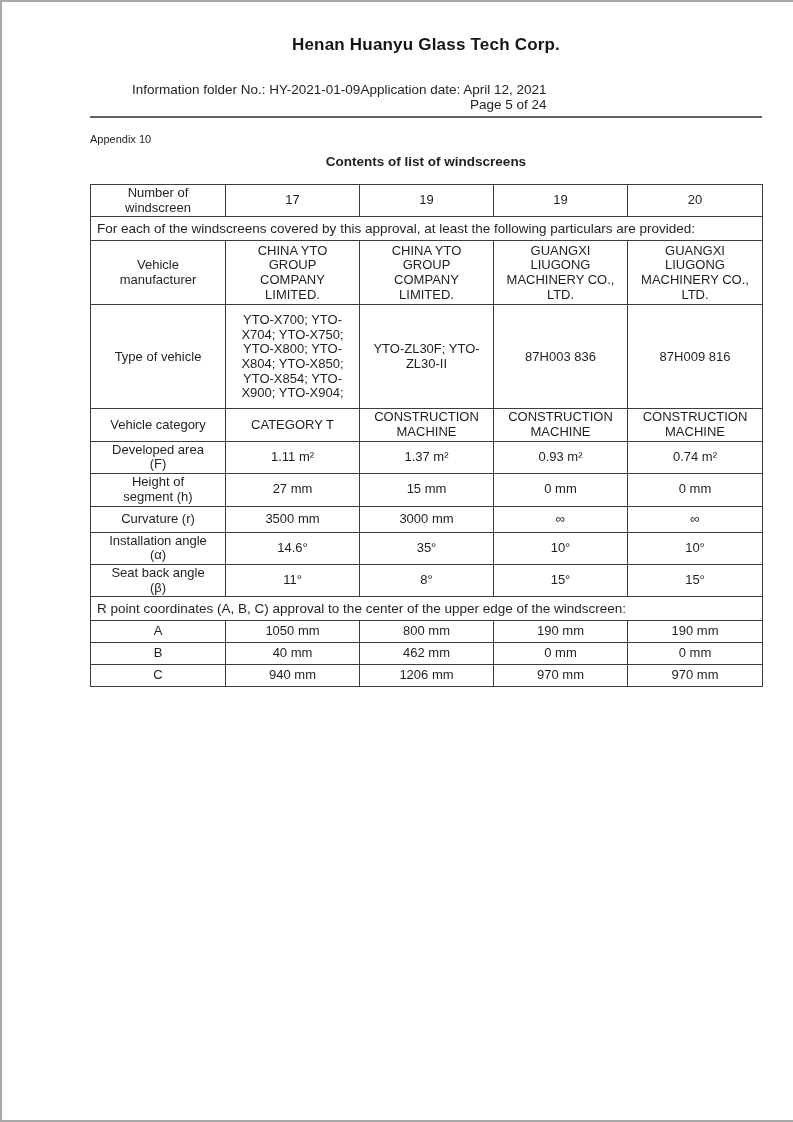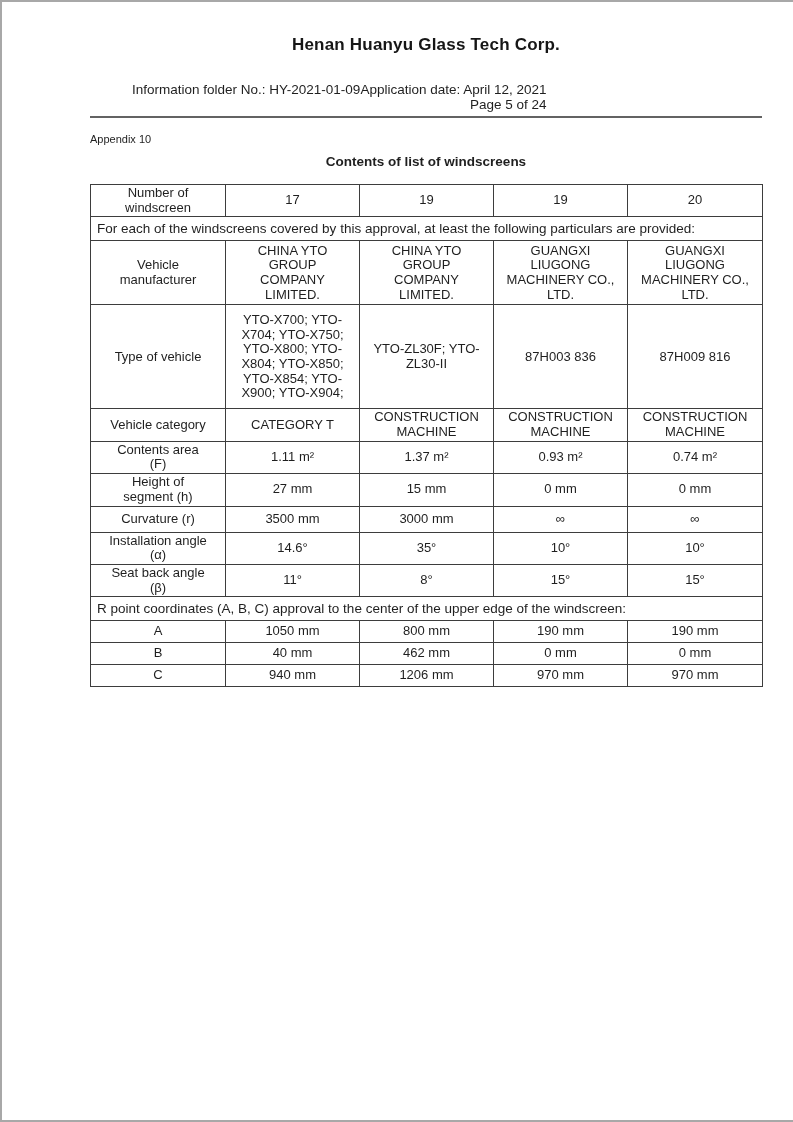--- a/index.html
+++ b/index.html
@@ -132,21 +132,21 @@
           <td>87H009 816</td>
         </tr>
         <tr style="height:32px">
           <td class="lbl">Vehicle category</td>
           <td>CATEGORY T</td>
           <td>CONSTRUCTION MACHINE</td>
           <td>CONSTRUCTION MACHINE</td>
           <td>CONSTRUCTION MACHINE</td>
         </tr>
         <tr style="height:25px">
-          <td class="lbl">Contents area (F)</td>
+          <td class="lbl">Developed area (F)</td>
           <td>1.11 m²</td>
           <td>1.37 m²</td>
           <td>0.93 m²</td>
           <td>0.74 m²</td>
         </tr>
         <tr style="height:28px">
           <td class="lbl">Height of segment (h)</td>
           <td>27 mm</td>
           <td>15 mm</td>
           <td>0 mm</td>

